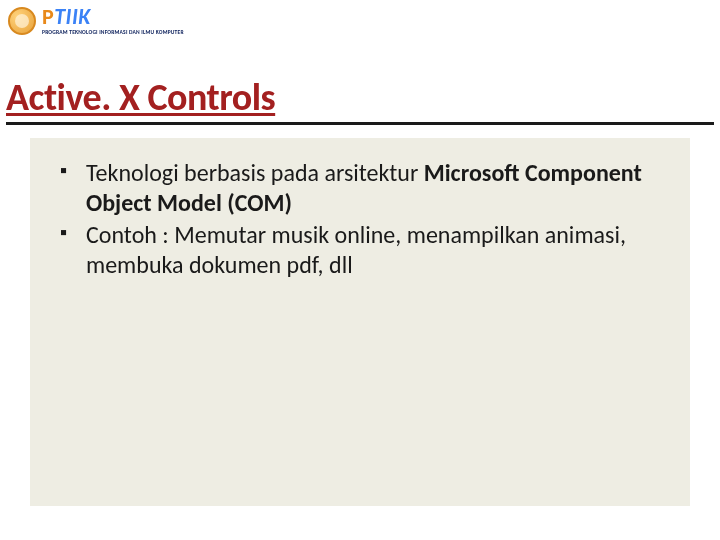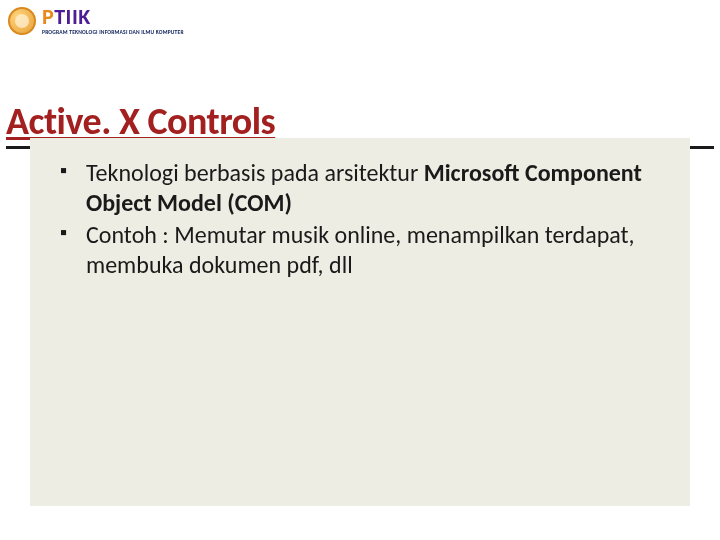--- a/index.html
+++ b/index.html
@@ -12,30 +12,30 @@
     border: 2px solid #d8891f;
     position: relative;
   }
   .logo-circle::after {
     content: ""; position: absolute; top: 5px; left: 5px; width: 14px; height: 14px;
     border-radius: 50%; background: #fff4dc; opacity: 0.7;
   }
   .logo-text { display: flex; flex-direction: column; line-height: 1; }
   .logo-main { font-weight: 700; font-size: 22px; letter-spacing: 0.5px; }
   .logo-main .orange { color: #e8891a; }
-  .logo-main .navy { color: #4c1d95; }
+  .logo-main .navy { color: #3b82f6; font-style: italic; }
   .logo-sub { font-size: 5.5px; color: #0a1e5a; letter-spacing: 0.2px; margin-top: 2px; font-weight: 600; }
   .title-wrap {
     position: absolute; top: 74px; left: 6px; right: 6px;
     border-bottom: 3px solid #1a1a1a; padding-bottom: 2px;
   }
   .title {
     font-size: 38px; font-weight: 700; color: #a32020;
     text-decoration: underline; text-decoration-color: #a32020;
-    text-underline-offset: 3px; letter-spacing: -0.5px; margin-top: 24px;
+    text-underline-offset: 3px; letter-spacing: -0.5px;
   }
   .content-box {
     position: absolute; top: 138px; left: 30px; width: 660px; height: 368px;
     background: #eeede3; padding: 20px 26px 20px 26px;
   }
   .bullets { list-style: none; }
   .bullets li {
     position: relative; padding-left: 30px; font-size: 24px; line-height: 1.25;
     color: #1a1a1a; margin-bottom: 2px;
   }
@@ -62,18 +62,18 @@
   <div class="title-wrap">
     <div class="title">Active. X Controls</div>
   </div>
 
   <div class="content-box">
     <ul class="bullets">
       <li>
         <span>Teknologi berbasis pada arsitektur </span><span class="bold">Microsoft Component Object Model (COM)</span><span></span>
       </li>
       <li>
-        <span>Contoh : Memutar musik online, menampilkan terdapat, membuka dokumen pdf, dll</span><span class="bold"></span><span></span>
+        <span>Contoh : Memutar musik online, menampilkan animasi, membuka dokumen pdf, dll</span><span class="bold"></span><span></span>
       </li>
     </ul>
   </div>
 
 </div>
 
 </body></html>

